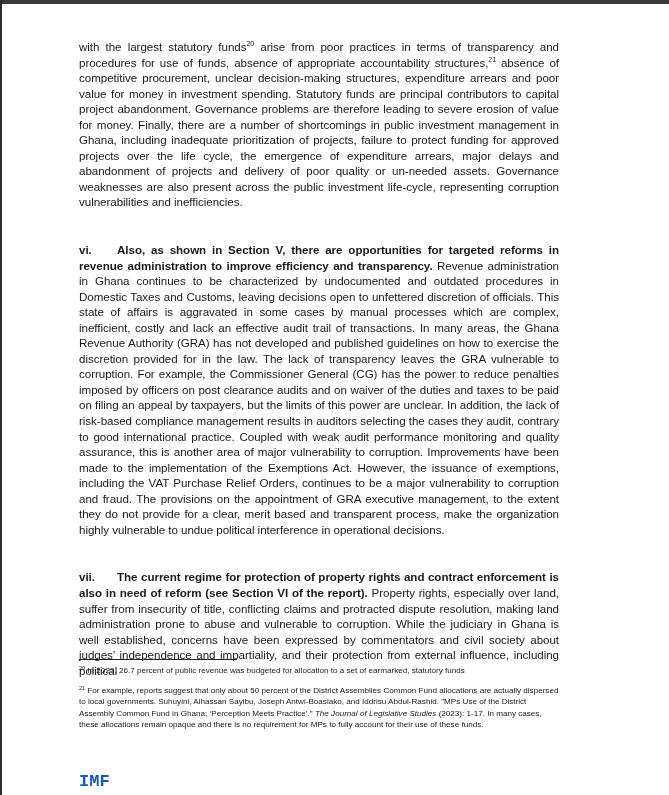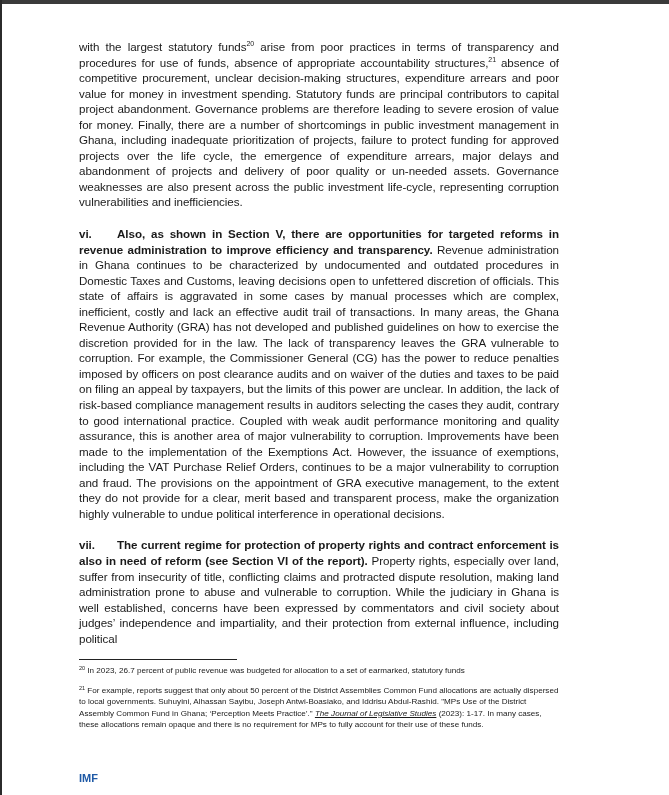--- a/index.html
+++ b/index.html
@@ -33,21 +33,21 @@
     top: 39px;
     width: 480px;
   }
   .para {
     font-size: 11.6px;
     line-height: 15.55px;
     text-align: justify;
     margin: 0;
     letter-spacing: -0.05px;
   }
-  .para + .para { margin-top: 16px; }
+  .para + .para { margin-top: 32px; }
   .para b { font-weight: bold; }
   .num {
     display: inline-block;
     width: 38px;
     font-weight: bold;
   }
   sup {
     font-size: 7px;
     line-height: 0;
     vertical-align: 5px;
@@ -67,30 +67,30 @@
     width: 480px;
   }
   .fn {
     font-size: 8.1px;
     line-height: 11.6px;
     margin: 0;
     color: #1a1a1a;
   }
   .fn + .fn { margin-top: 8px; }
   .fn sup { font-size: 5.5px; vertical-align: 3px; }
-  .fn i { font-style: italic; text-decoration: underline; }
+  .fn i { font-style: italic; }
   .footer {
     position: absolute;
     left: 79px;
     top: 772px;
     width: 480px;
     height: 16px;
-    font-family: Liberation Sans, sans-serif;
+    font-family: Liberation Mono, monospace;
     font-weight: bold;
-    font-size: 11px;
+    font-size: 17px;
   }
   .footer-left {
     position: absolute;
     left: 0; top: 0;
     color: #1f5aa6;
   }
   .footer-right {
     position: absolute;
     right: 0; top: 0;
     color: #7b7b7b;

